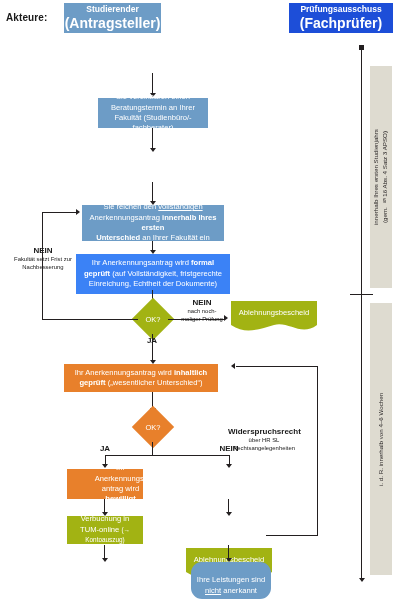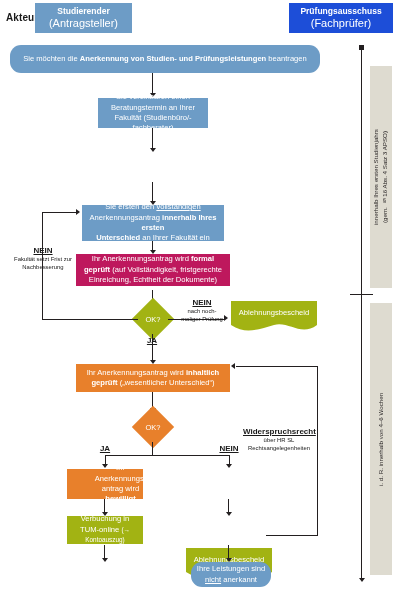--- a/index.html
+++ b/index.html
@@ -21,21 +21,21 @@
     left:6px; top:12px;
     font-size:10px; font-weight:bold; color:#1a1a1a;
     letter-spacing:.1px;
   }
   .legend-box{
     display:flex;flex-direction:column;align-items:center;justify-content:center;
     text-align:center;color:#ffffff;line-height:1.15;
     padding:3px 2px;box-sizing:border-box;
   }
   .legend-box .l1{font-size:8.5px;font-weight:bold;}
-  .legend-box .l2{font-size:11px;font-weight:normal;}
+  .legend-box .l2{font-size:14px;font-weight:bold;}
 
   
   .node{
     display:flex;align-items:center;justify-content:center;
     text-align:center;color:#ffffff;
     font-size:7.6px;line-height:1.38;
     box-sizing:border-box;padding:3px 5px;
   }
   .node b{font-weight:bold;}
   .node u{text-decoration:underline;}
@@ -80,21 +80,21 @@
     width:0;height:0;
     border-top:3.2px solid transparent;
     border-bottom:3.2px solid transparent;
     border-right:4.6px solid #231f20;
   }
 
   
   .elabel{
     text-align:center;color:#1a1a1a;line-height:1.3;
   }
-  .elabel .hd{font-size:8px;font-weight:bold;text-decoration:underline;}
+  .elabel .hd{font-size:8px;font-weight:bold;}
   .elabel .sb{font-size:5.9px;font-weight:normal;}
 
   
   .rail-band{background:#dedbd0;}
   .rail-text{
     position:absolute;
     writing-mode:vertical-rl;
     transform:rotate(180deg);
     font-size:6.2px;color:#231f20;line-height:1.45;
     text-align:center;white-space:pre;
@@ -103,63 +103,58 @@
   }
   .cap-sq{background:#231f20;}
 </style>
 </head>
 <body>
 
 <div id="page">
 
   <div class="abs akteure-label">Akteure:</div>
 
-  <div class="abs legend-box" style="left:35px;top:3px;width:97px;height:30px;background:#6d9cc6;">
+  <div class="abs legend-box" style="left:64px;top:3px;width:97px;height:30px;background:#6d9cc6;">
     <div class="l1">Studierender</div>
     <div class="l2">(Antragsteller)</div>
   </div>
 
 
   <div class="abs legend-box" style="left:289px;top:3px;width:104px;height:30px;background:#1d4ed8;">
     <div class="l1">Prüfungsausschuss</div>
     <div class="l2">(Fachprüfer)</div>
   </div>
 
-  <div class="abs node rounded" style="left:10px;top:45px;width:310px;height:28px;background:#6d9cc6;">
-    <div>
-      <span>Sie möchten die </span><b>Anerkennung von Studien- und Prüfungsleistungen</b><span> beantragen</span>
-    </div>
-  </div>
 
   <div class="abs vline" style="left:152.4px;top:73px;height:21px;"></div>
   <div class="abs arrow-d" style="left:149.8px;top:93px;"></div>
 
   <div class="abs node" style="left:98px;top:98px;width:110px;height:30px;background:#6d9cc6;">
     <div>Sie vereinbaren einen Beratungstermin an Ihrer Fakultät (Studienbüro/-fachberater)</div>
   </div>
 
   <div class="abs vline" style="left:152.4px;top:128px;height:21px;"></div>
   <div class="abs arrow-d" style="left:149.8px;top:148px;"></div>
 
 
   <div class="abs vline" style="left:152.4px;top:182px;height:20px;"></div>
   <div class="abs arrow-d" style="left:149.8px;top:201px;"></div>
 
   <div class="abs node" style="left:82px;top:205px;width:142px;height:36px;background:#6d9cc6;">
     <div>
-      <span>Sie ersten den </span><u>vollständigen</u><br>
+      <span>Sie reichen den </span><u>vollständigen</u><br>
       <span>Anerkennungsantrag </span><b>innerhalb Ihres ersten</b><br>
       <b>Unterschied</b><span> an Ihrer Fakultät ein</span>
     </div>
   </div>
 
   <div class="abs vline" style="left:152.4px;top:241px;height:11px;"></div>
   <div class="abs arrow-d" style="left:149.8px;top:250px;"></div>
 
-  <div class="abs node" style="left:76px;top:254px;width:154px;height:32px;background:#be185d;">
+  <div class="abs node" style="left:76px;top:254px;width:154px;height:40px;background:#3b82f6;">
     <div>
       <span>Ihr Anerkennungsantrag wird </span><b>formal geprüft</b><span> (auf Vollständigkeit, fristgerechte Einreichung, Echtheit der Dokumente)</span>
     </div>
   </div>
 
   <div class="abs vline" style="left:152.4px;top:290px;height:13px;"></div>
   <div class="abs arrow-d" style="left:149.8px;top:301px;"></div>
 
   <div class="abs" style="left:138px;top:304px;width:30px;height:30px;">
     <div class="diamond" style="background:#a2b313;"></div>
@@ -188,21 +183,21 @@
     </svg>
     <div class="doc-label">Ablehnungsbescheid</div>
   </div>
 
   <div class="abs vline" style="left:152.4px;top:334px;height:27px;"></div>
   <div class="abs arrow-d" style="left:149.8px;top:360px;"></div>
   <div class="abs elabel" style="left:138px;top:336px;width:28px;">
     <div class="hd">JA</div>
   </div>
 
-  <div class="abs node" style="left:76px;top:364px;width:154px;height:28px;background:#e8802b;">
+  <div class="abs node" style="left:64px;top:364px;width:154px;height:28px;background:#e8802b;">
     <div>
       <span>Ihr Anerkennungsantrag wird </span><b>inhaltlich geprüft</b><span> („wesentlicher Unterschied“)</span>
     </div>
   </div>
 
   <div class="abs vline" style="left:152.4px;top:392px;height:18px;"></div>
   <div class="abs arrow-d" style="left:149.8px;top:408px;"></div>
 
   <div class="abs" style="left:138px;top:412px;width:30px;height:30px;">
     <div class="diamond" style="background:#e8802b;"></div>
@@ -245,32 +240,32 @@
     <svg viewBox="0 0 86 32" preserveAspectRatio="none">
       <path d="M0,0 L86,0 L86,24 C70,36 58,20 43,24 C28,28 15,34 0,24 Z" fill="#a2b313"></path>
     </svg>
     <div class="doc-label">Ablehnungsbescheid</div>
   </div>
 
   <div class="abs hline" style="left:266px;top:534.5px;width:52px;"></div>
   <div class="abs vline" style="left:317px;top:366px;height:169px;"></div>
   <div class="abs hline" style="left:236px;top:366px;width:82px;"></div>
   <div class="abs arrow-l" style="left:231px;top:362.8px;"></div>
-  <div class="abs elabel" style="left:243px;top:427px;width:72px;">
+  <div class="abs elabel" style="left:228px;top:427px;width:72px;">
     <div class="hd">Widerspruchsrecht</div>
     <div class="sb">über HR SL Rechtsangelegenheiten</div>
   </div>
 
   <div class="abs vline" style="left:104.4px;top:545px;height:14px;"></div>
   <div class="abs arrow-d" style="left:101.8px;top:558px;"></div>
   <div class="abs vline" style="left:228.4px;top:545px;height:14px;"></div>
   <div class="abs arrow-d" style="left:225.8px;top:558px;"></div>
 
 
-  <div class="abs node rounded" style="left:191px;top:562px;width:80px;height:25px;background:#6d9cc6;">
+  <div class="abs node rounded" style="left:191px;top:562px;width:80px;height:37px;background:#6d9cc6;align-items:flex-end;">
     <div>
       <span>Ihre Leistungen sind </span><u>nicht</u><span> anerkannt</span>
     </div>
   </div>
 
   <div class="abs cap-sq" style="left:359px;top:45px;width:5px;height:5px;"></div>
   <div class="abs vline" style="left:361px;top:49px;height:530px;"></div>
   <div class="abs hline" style="left:350px;top:294px;width:23px;"></div>
   <div class="abs arrow-d" style="left:358.9px;top:578px;"></div>
 

